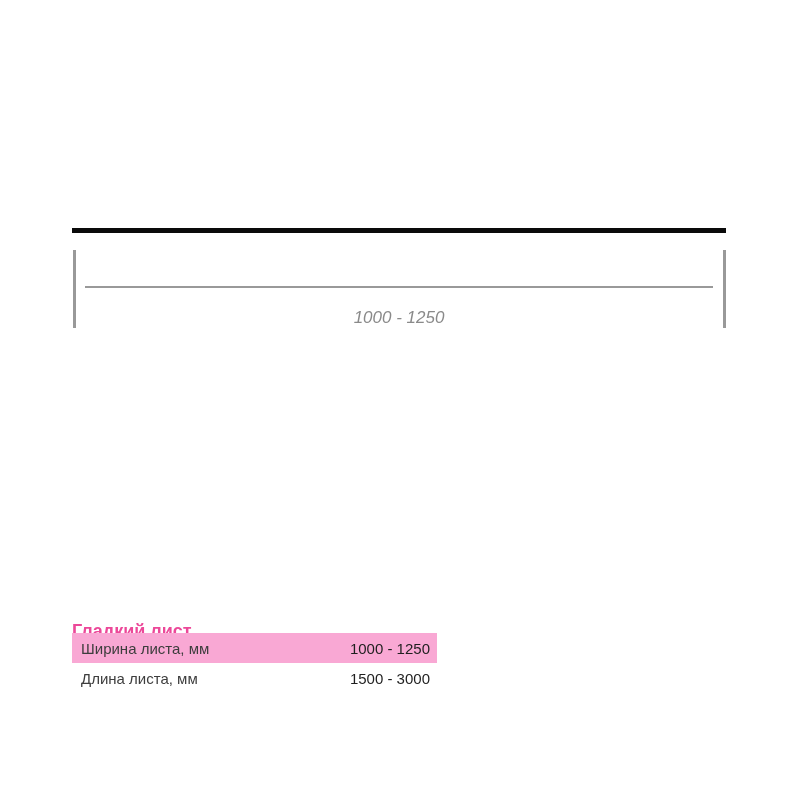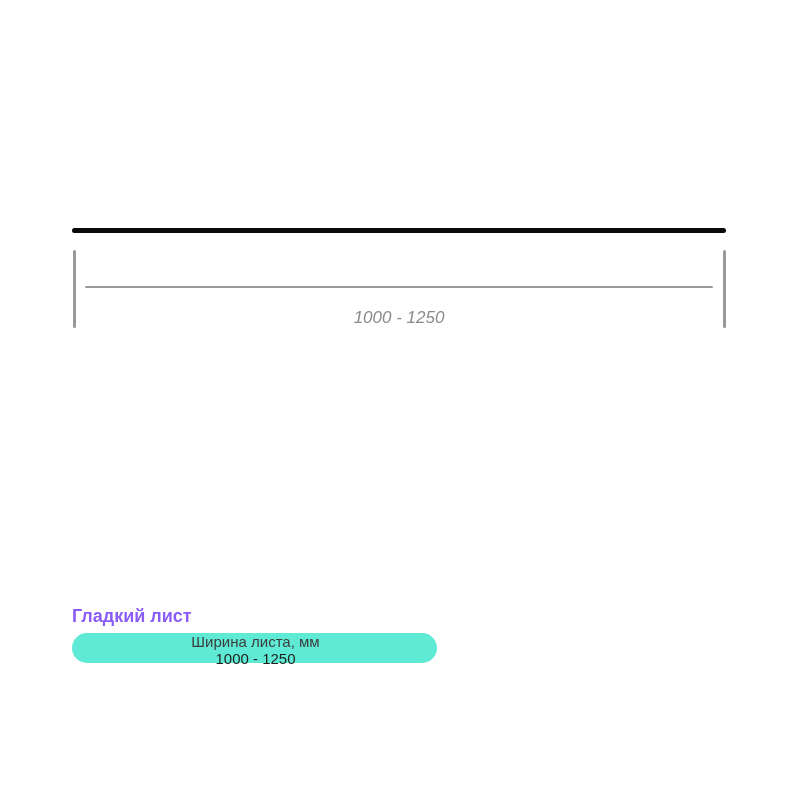--- a/index.html
+++ b/index.html
@@ -1,15 +1,15 @@
 <!DOCTYPE html>
 <html><head>
 <meta charset="utf-8">
 <style>
-  * { margin: 0; padding: 0; box-sizing: border-box; border-radius: 30px; }
+  * { margin: 0; padding: 0; box-sizing: border-box; }
   html, body {
     width: 800px; height: 800px;
     background: #ffffff;
     font-family: "Liberation Sans", "DejaVu Sans", sans-serif;
     position: relative;
     overflow: hidden;
   }
   .canvas { position: absolute; inset: 0; width: 800px; height: 800px; }
 
   
@@ -40,40 +40,40 @@
     text-align: center;
     font-style: italic;
     font-size: 17px;
     line-height: 20px;
     color: #8a8a8a;
   }
 
   
   .spec-title {
     position: absolute;
-    left: 72px; top: 606px;
+    left: 72px; top: 621px;
     font-size: 18px;
     line-height: 20px;
     font-weight: 700;
-    color: #8b5cf6;
+    color: #ec4899;
   }
   .spec-table {
     position: absolute;
     left: 72px; top: 633px;
     width: 365px;
   }
   .spec-row {
     height: 30px;
     display: flex;
     align-items: center;
     justify-content: space-between;
     padding: 0 7px 0 9px;
     background: #ffffff;
   }
-  .spec-row.striped { background: #5eead4; flex-direction: column; }
+  .spec-row.striped { background: #f9a8d4; }
   .spec-label {
     font-size: 15px;
     color: #3d3d3d;
     white-space: nowrap;
   }
   .spec-value {
     font-size: 15px;
     color: #1f1f1f;
     white-space: nowrap;
     text-align: right;
@@ -91,15 +91,19 @@
   <div class="dim-line"></div>
   <div class="dim-label">1000 - 1250</div>
 
   <h2 class="spec-title">Гладкий лист</h2>
 
   <div class="spec-table">
     <div class="spec-row striped">
       <span class="spec-label">Ширина листа, мм</span>
       <span class="spec-value">1000 - 1250</span>
     </div>
+    <div class="spec-row">
+      <span class="spec-label">Длина листа, мм</span>
+      <span class="spec-value">1500 - 3000</span>
+    </div>
   </div>
 
 </div>
 
 </body></html>

